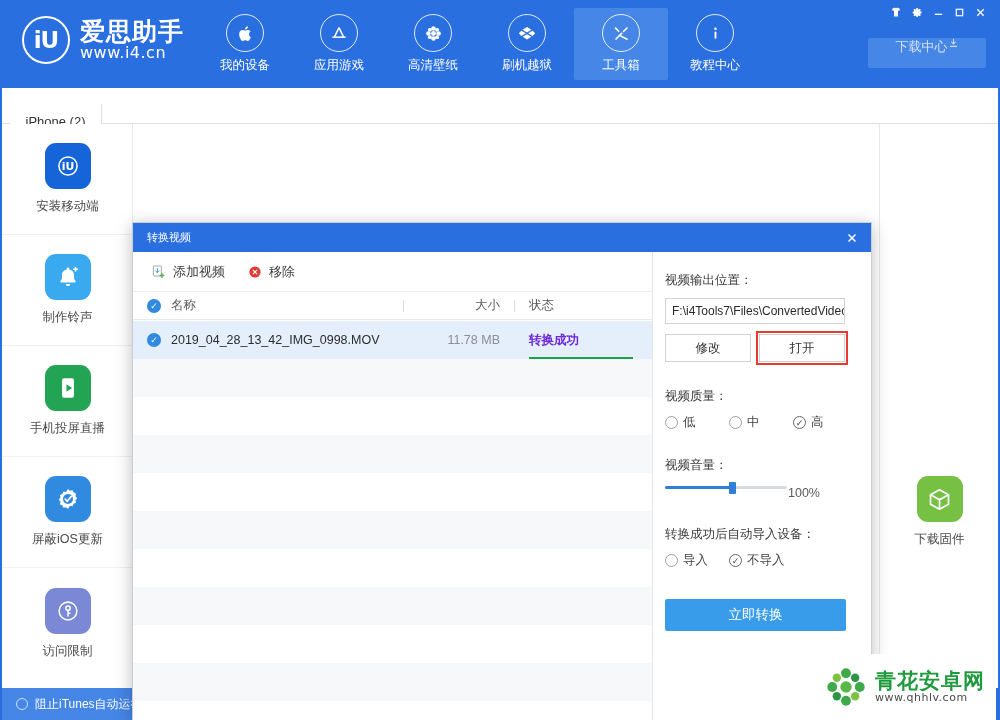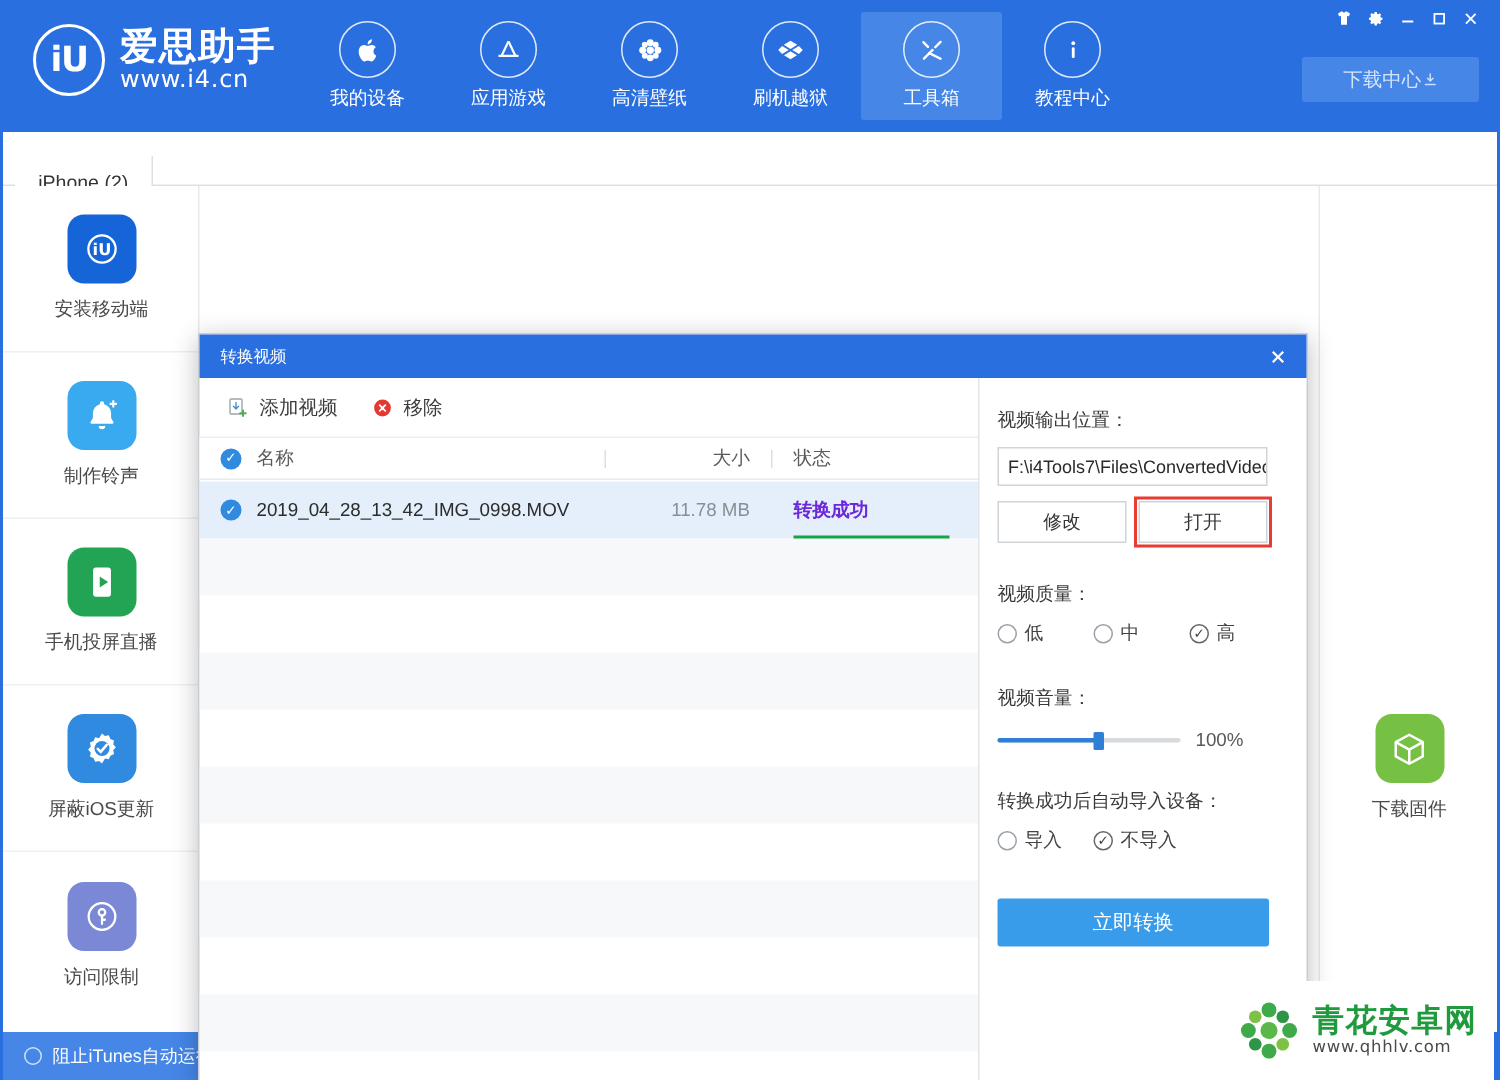--- a/index.html
+++ b/index.html
@@ -56,21 +56,21 @@
   .nav-label { color: #fff; font-size: 12.5px; margin-top: 5px; }
 
   .winbtns { position: absolute; right: 8px; top: 3px; display: flex; gap: 1px; }
   .winbtn {
     width: 20px; height: 18px; display: flex; align-items: center; justify-content: center;
     color: #fff; cursor: pointer;
   }
   .dlcenter {
     position: absolute; right: 12px; top: 38px;
     width: 118px; height: 30px; background: #4586e7; border-radius: 2px;
-    display: flex; align-items: center; justify-content: center; gap: 0;
+    display: flex; justify-content: center; gap: 0;
     color: #d6e4fb; font-size: 13px; cursor: pointer;
   }
 
   
   .tabstrip {
     position: absolute; top: 88px; left: 0; right: 0; height: 36px;
     background: #ffffff; border-bottom: 1px solid #dcdfe3;
   }
   .tab {
     position: absolute; left: 8px; top: 16px; width: 92px; height: 36px;
@@ -186,21 +186,21 @@
   .sect { margin-top: 26px; }
   .radio-row { display: flex; align-items: center; gap: 10px; margin-top: 9px; }
   .radio-opt { display: flex; align-items: center; gap: 5px; font-size: 12.5px; color: #444; cursor: pointer; min-width: 54px; }
   .rd {
     width: 13px; height: 13px; border-radius: 50%; border: 1px solid #9aa1a8; background: #fff;
     display: inline-flex; align-items: center; justify-content: center;
     font-size: 9px; color: #444;
   }
   .rd.on { border-color: #666; }
 
-  .slider-row { display: flex; align-items: center; gap: 10px; margin-top: 12px; }
+  .slider-row { display: flex; align-items: flex-start; gap: 1px; margin-top: 12px; }
   .track { position: relative; width: 122px; height: 3px; background: #d8dbde; border-radius: 2px; }
   .track-fill { position: absolute; left: 0; top: 0; height: 3px; background: #2f7fd6; border-radius: 2px; width: 68px; }
   .knob { position: absolute; left: 64px; top: -4px; width: 7px; height: 12px; background: #2f7fd6; border-radius: 1px; }
   .pct { font-size: 12.5px; color: #5a5a5a; }
 
   .convert-btn {
     margin-top: 30px; width: 181px; height: 32px; background: #399ceb;
     color: #fff; font-size: 13.5px; display: flex; align-items: center; justify-content: center;
     border-radius: 2px; cursor: pointer;
   }

